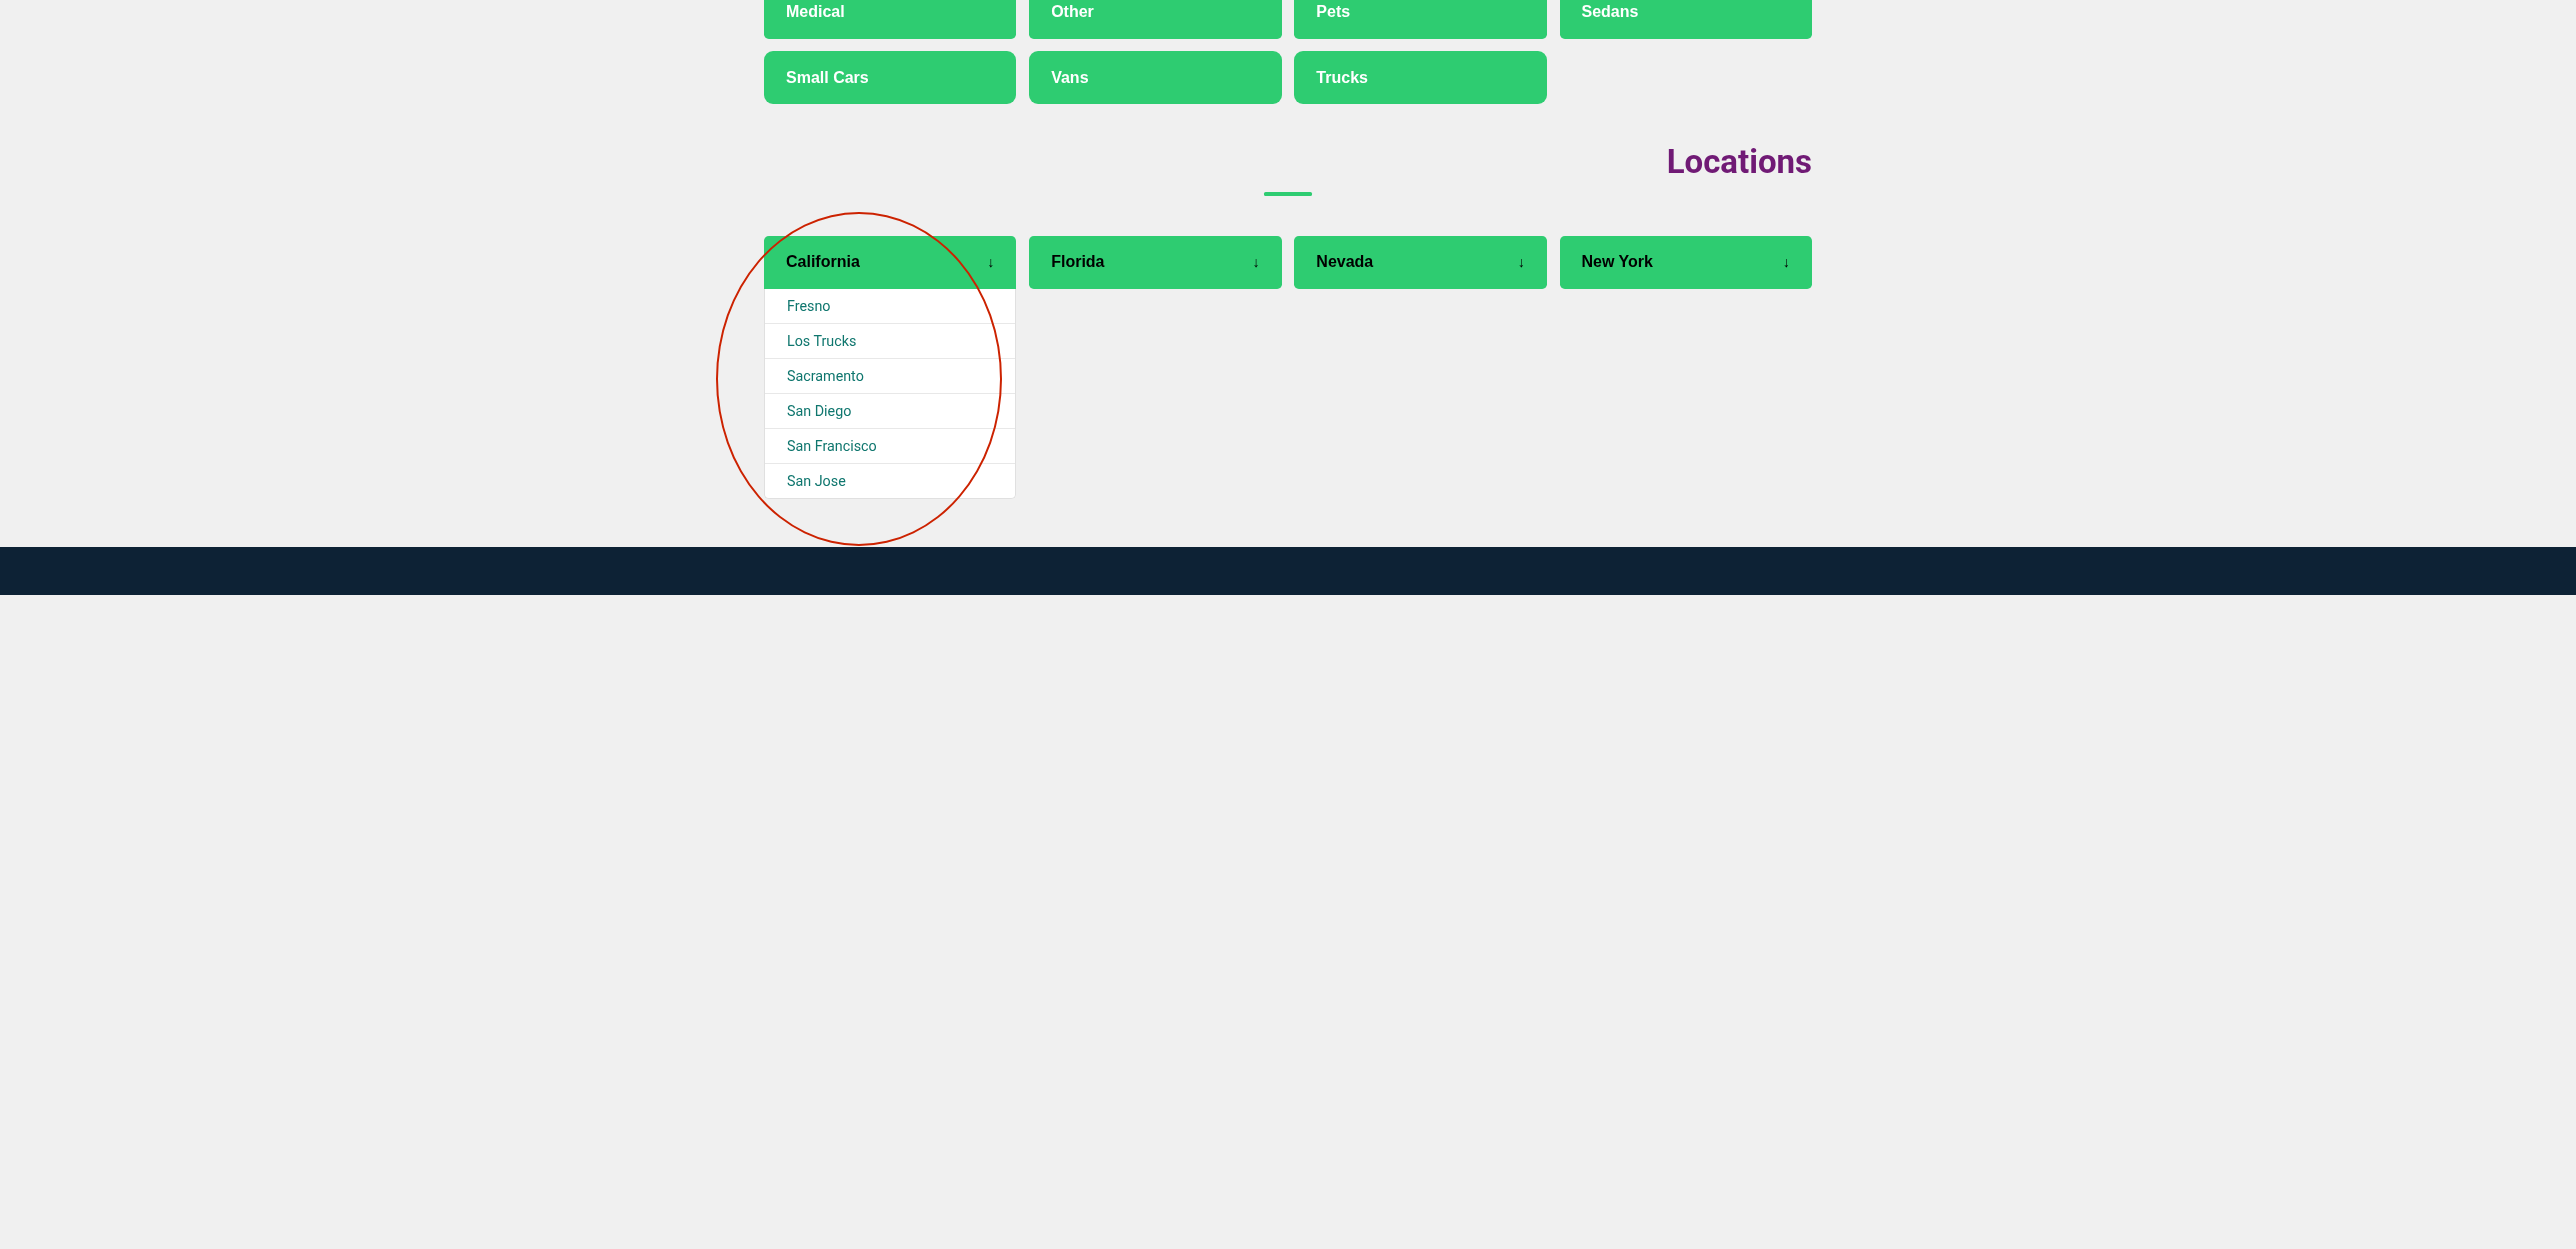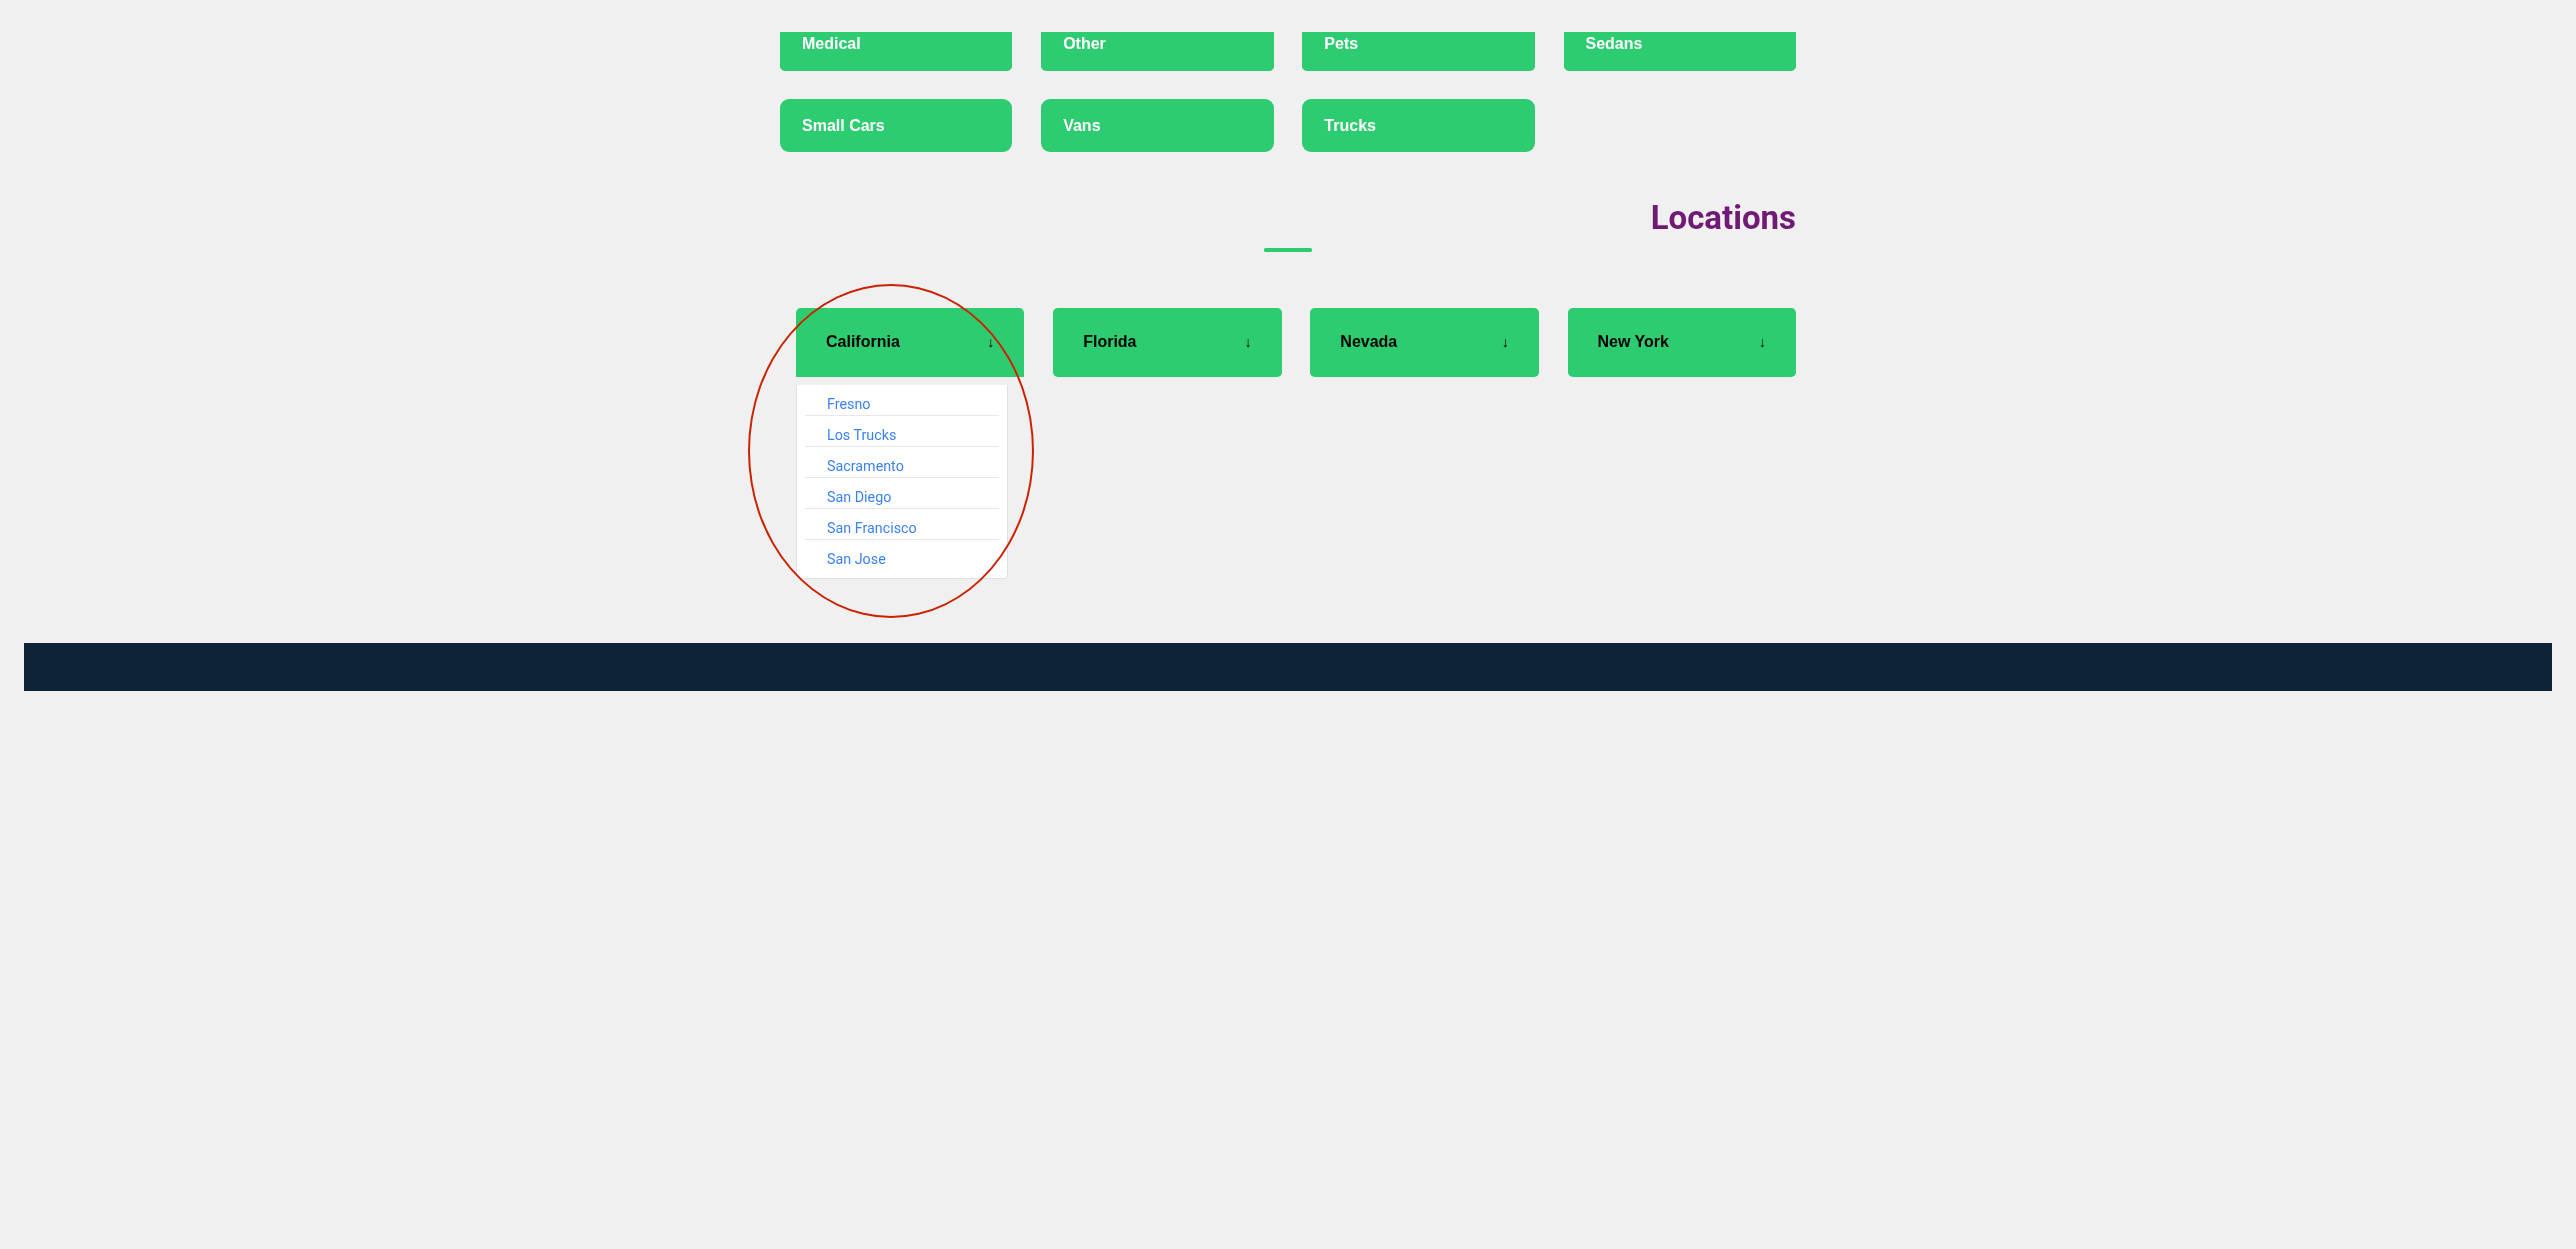--- a/index.html
+++ b/index.html
@@ -1,17 +1,17 @@
 <!DOCTYPE html>
 <html style="font-size:12.7px"><head>
   <meta charset="utf-8">
   <style>
     * {
       box-sizing: border-box;
-      margin: 8px;
+      margin: 0;
       padding: 0;
     }
 
     body {
       background-color: #f0f0f0;
       font-family: -apple-system, BlinkMacSystemFont, 'Segoe UI', Roboto, sans-serif;
       min-height: 100vh;
     }
 
     .page-wrapper {
@@ -100,23 +100,23 @@
 
     .location-dropdown {
       background: #fff;
       border: 0.8px solid #e0e0e0;
       border-top: none;
       border-radius: 0 0 4.8px 4.8px;
       overflow: hidden;
     }
 
     .location-item {
-      padding: 3px 22px;
+      padding: 9px 22px;
       font-size: 14.3px;
-      color: #3b82f6;
+      color: #0f766e;
       border-bottom: 0.8px solid #e8e8e8;
       cursor: pointer;
     }
 
     .location-item:last-child {
       border-bottom: none;
     }
 
     
     .annotation-circle {

